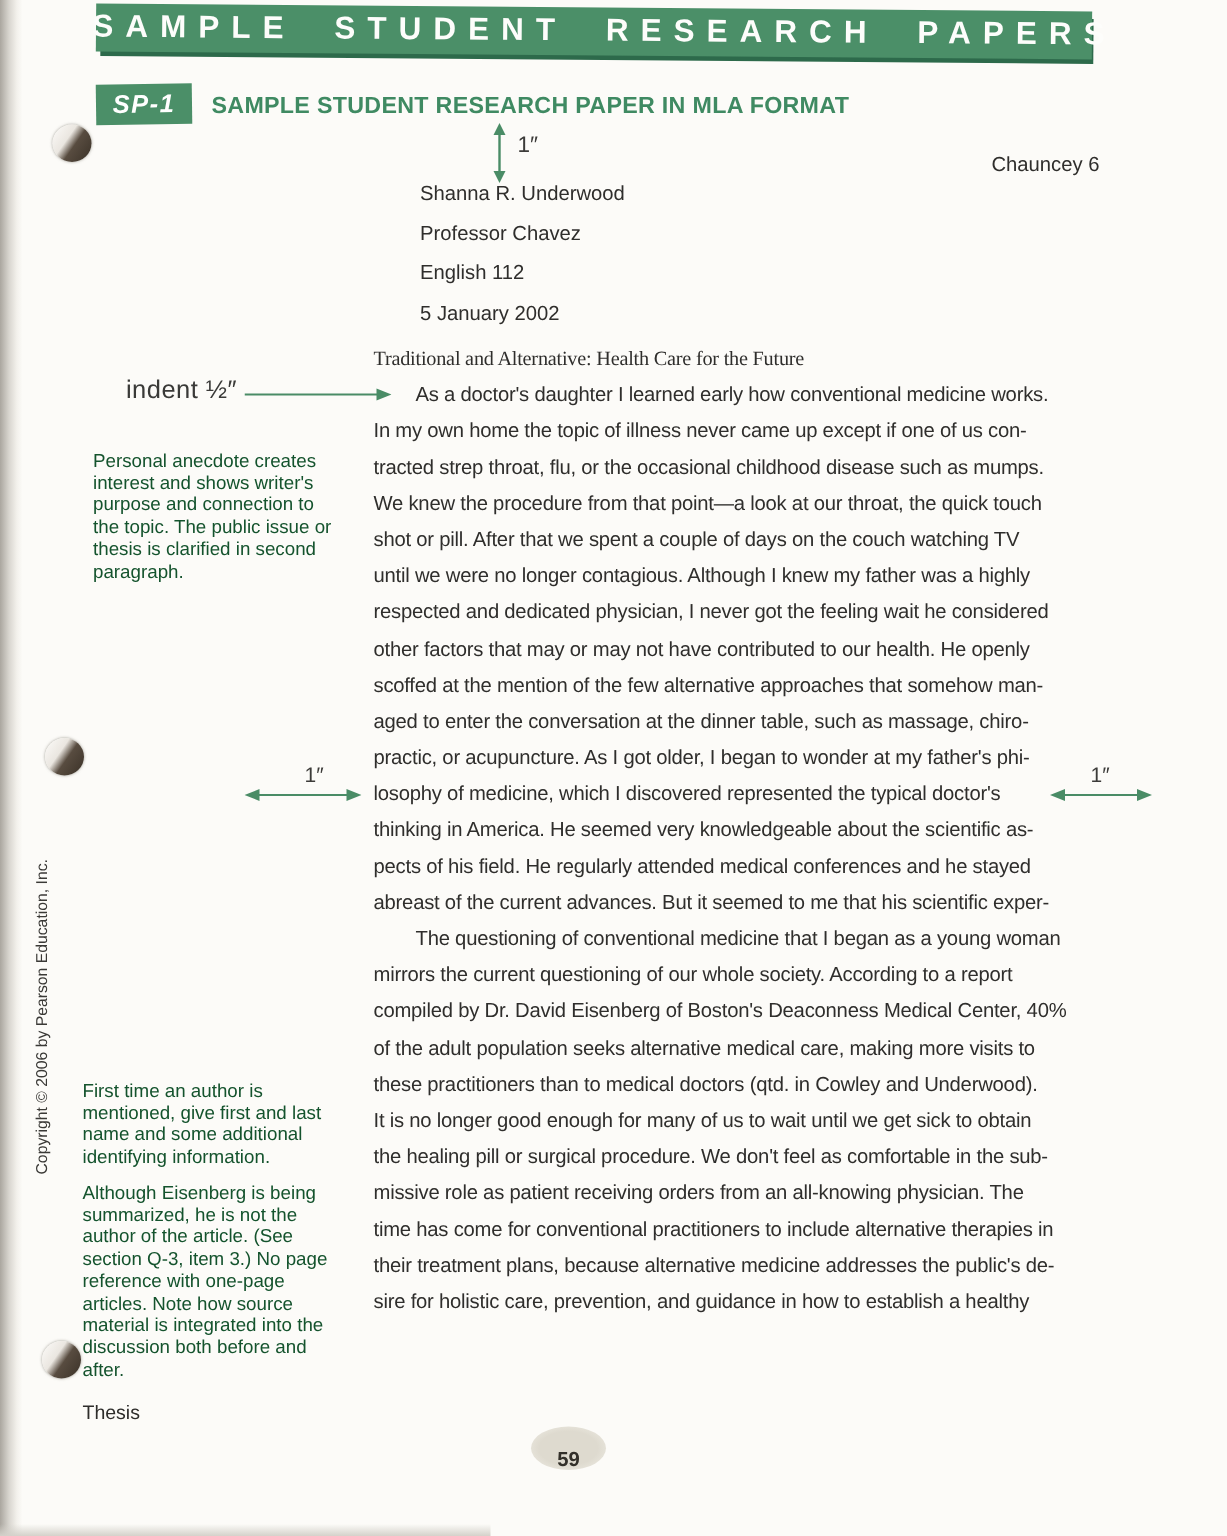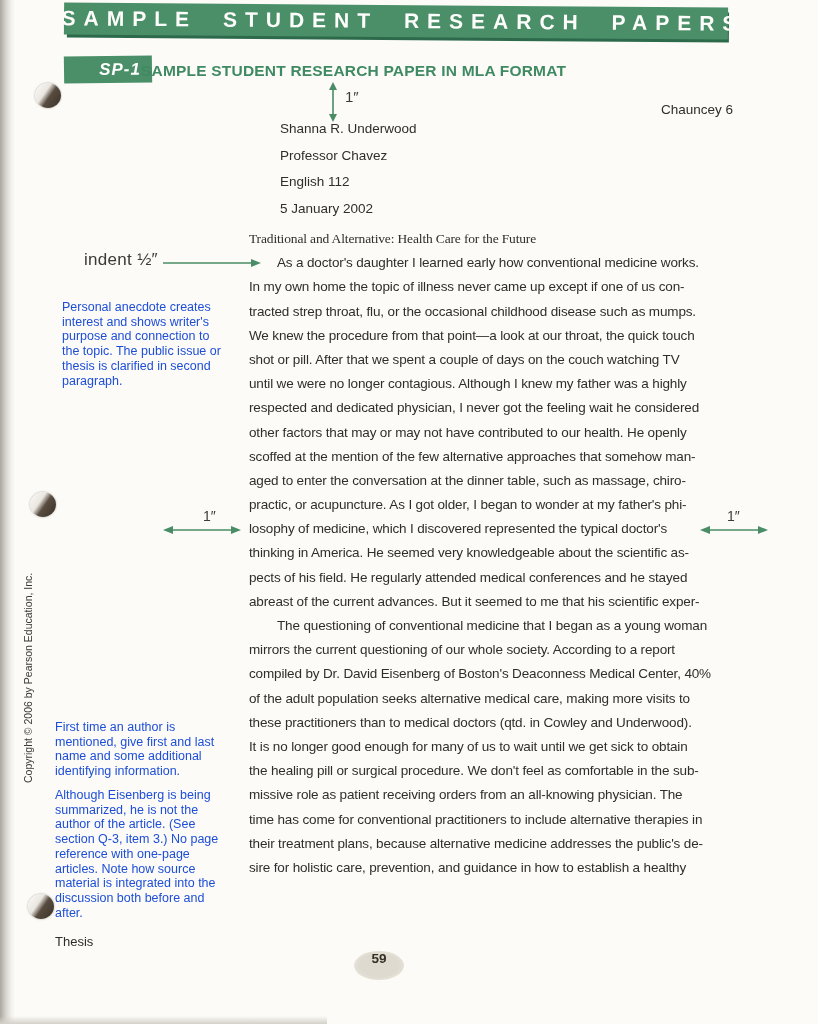--- a/index.html
+++ b/index.html
@@ -25,21 +25,21 @@
   }
   .banner span {
     color:#fdfdfb; font-weight:bold; font-size:21px;
     letter-spacing:8px; word-spacing:12px; white-space:nowrap; padding-left:14px;
   }
   
   .sp-badge {
     position:absolute; left:64px; top:56px; width:64px; height:27px;
     background:#4b8f68; color:#ffffff; font-weight:bold; font-style:italic;
     font-size:17px; display:flex; align-items:center; justify-content:center;
-    letter-spacing:1px; transform:rotate(-0.8deg);padding-left:24px;
+    letter-spacing:1px; transform:rotate(-0.8deg);
   }
   .sp-title {
     position:absolute; left:141px; top:62px;
     color:#3f8a62; font-weight:bold; font-size:15.5px; letter-spacing:0.2px;
     white-space:nowrap;
   }
   
   .anno { position:absolute; color:#3c3b39; }
   .top-arrow { position:absolute; left:326px; top:82px; }
   .top-arrow-label { position:absolute; left:345px; top:88px; font-size:15px; }
@@ -48,21 +48,21 @@
     letter-spacing:0.3px;
   }
   .indent-arrow { position:absolute; left:163px; top:257px; }
   .lm-label { position:absolute; left:203px; top:508px; font-size:14px; }
   .lm-arrow { position:absolute; left:163px; top:524px; }
   .rm-label { position:absolute; left:727px; top:508px; font-size:14px; }
   .rm-arrow { position:absolute; left:700px; top:524px; }
   
   .note {
     position:absolute; width:162px; font-size:12.5px; line-height:14.7px;
-    color:#1d4ed8;
+    color:#14532d;
   }
   .note1 { left:62px; top:300px; }
   .note2 { left:55px; top:720px; }
   .note3 { left:55px; top:788px; width:178px; }
   .thesis { position:absolute; left:55px; top:934px; font-size:13px; font-weight:normal; color:#2e2d2b; }
   
   .copyright {
     position:absolute; left:-63px; top:686px; width:182px; text-align:center;
     transform:rotate(-90deg); font-size:10.5px; color:#3a3936; white-space:nowrap;
   }
@@ -83,21 +83,21 @@
     background:linear-gradient(125deg,#fdfcfa 0%,#eae6e0 38%,#584c40 56%,#3a3127 100%);
     box-shadow:0 0 2px rgba(120,115,105,0.7);
   }
   .hole1 { left:35px; top:83px; }
   .hole2 { left:30px; top:492px; }
   .hole3 { left:28px; top:894px; }
   
   .pagenum {
     position:absolute; left:354px; top:951px; width:50px; height:29px;
     background:radial-gradient(ellipse at center,#dedacf 55%,#e9e6dd 80%,rgba(252,251,248,0) 100%);
-    border-radius:50%; display:flex; align-items:flex-start; justify-content:center;
+    border-radius:50%; display:flex; align-items:flex-end; justify-content:center;
     font-size:13.5px; font-weight:bold; color:#33302a;
   }
   svg { display:block; }
 </style>
 </head>
 <body>
 
 <div class="scan">
 
   <div class="edge-left"></div>

